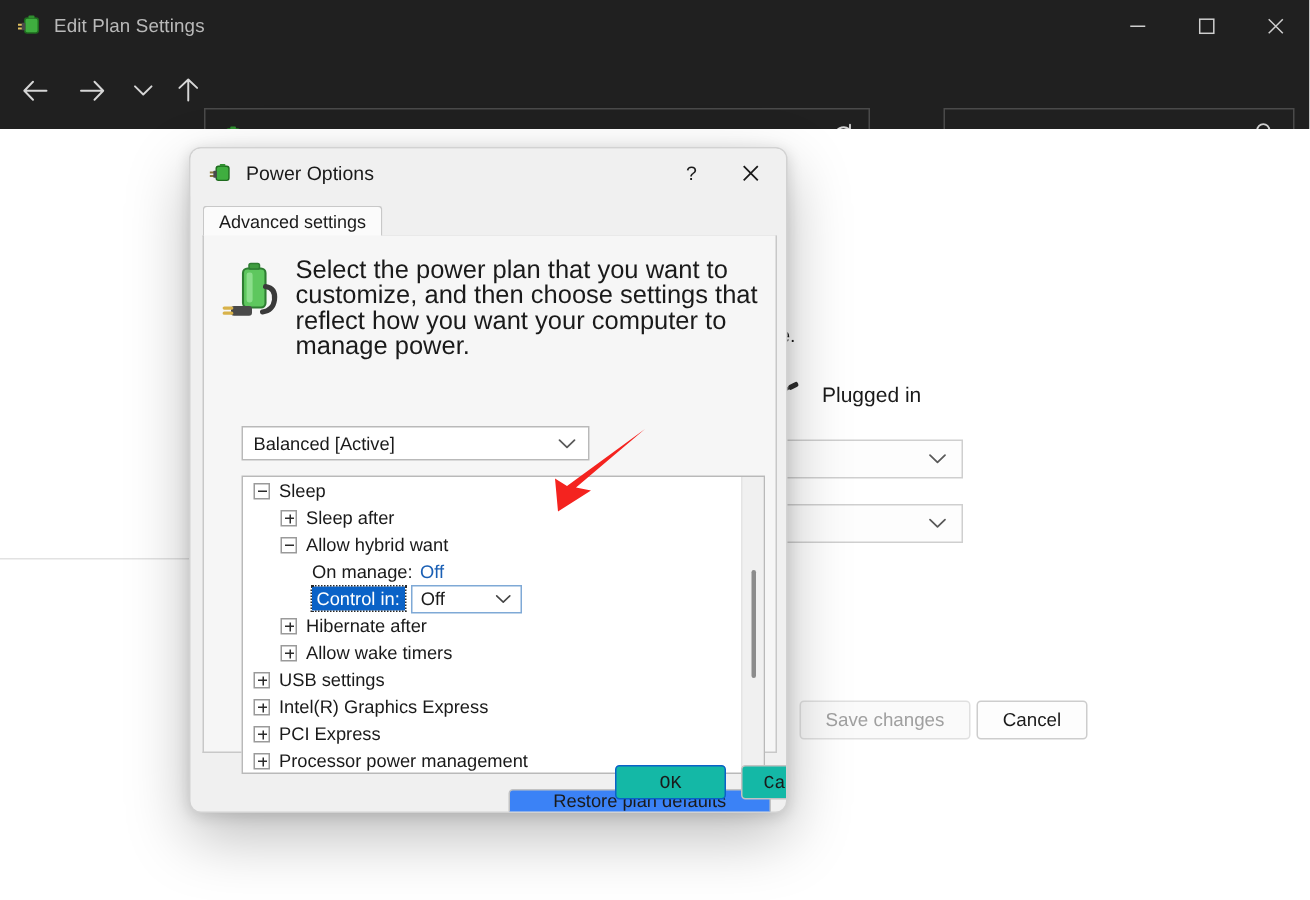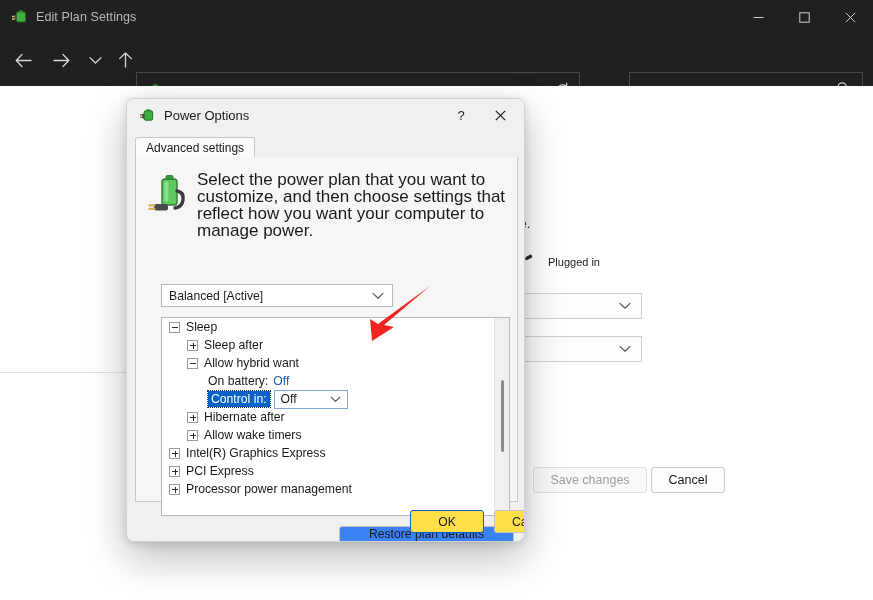--- a/index.html
+++ b/index.html
@@ -77,21 +77,21 @@
   .cp-page { position:absolute; left:0; top:86px; width:873px; height:514px; background:#ffffff; }
 
   .cp-text-frag {
     position:absolute; left:513px; top:130px;
     font-size:13px; color:#1a1a1a; white-space:nowrap;
   }
   .cp-pluggedin {
     position:absolute; left:513px; top:166px;
     display:flex; align-items:center; gap:9px;
   }
-  .cp-pluggedin .lbl { font-size:11px; color:#1a1a1a; white-space:nowrap;text-align:right; }
+  .cp-pluggedin .lbl { font-size:14px; color:#1a1a1a; white-space:nowrap;text-align:right; }
 
   .cp-combo {
     position:absolute; left:470px; width:172px; height:26px;
     border:1px solid #cfcfcf; background:#fdfdfd;
     display:flex; align-items:center;
     font-size:12.5px; color:#1a1a1a;
   }
   .cp-combo .val { margin-left:10px; white-space:nowrap; }
   .cp-combo .car { position:absolute; right:10px; color:#5a5a5a; }
   .cp-combo-1 { top:207px; }
@@ -227,23 +227,23 @@
   .restore-btn {
     position:absolute; left:203px; top:369px; width:175px; height:24px;
     border:1px solid #c2c2c2; border-radius:3px; background:#3b82f6;
     display:flex; align-items:flex-start; justify-content:center;
     font-size:12.2px; color:#1a1a1a;
   }
 
   
   .dbtn {
     position:absolute; top:411px; height:23px;
-    border:1px solid #c2c2c2; border-radius:3px; background:#fde047;
+    border:1px solid #c2c2c2; border-radius:3px; background:#14b8a6;
     display:flex; align-items:center; justify-content:center;
-    font-size:12.2px; color:#1a1a1a;
+    font-size:12.2px; color:#1a1a1a;font-family:Liberation Mono, monospace;
   }
   .dbtn.focus { border:1.5px solid #0a62c7; }
   .btn-ok { left:283px; width:74px; }
   .btn-cancel { left:367px; width:74px; }
 
   
   .arrow { position:absolute; left:350px; top:283px; width:84px; height:72px; }
 </style>
 </head>
 <body>
@@ -441,21 +441,21 @@
             </div>
             <div class="trow lvl1">
               <span class="tgl plus"></span>
               <span>Sleep after</span>
             </div>
             <div class="trow lvl1">
               <span class="tgl"></span>
               <span>Allow hybrid want</span>
             </div>
             <div class="trow lvl2">
-              <span class="kv-label">On battery:</span>
+              <span class="kv-label">On manage:</span>
               <span class="blue">Off</span>
             </div>
             <div class="trow lvl2">
               <span class="sel-label">Control in:</span>
               <span class="tree-combo">
                 <span class="val">Off</span>
                 <span class="car"><svg width="11" height="7" viewBox="0 0 12 8">
                     <path d="M1 1.4 L6 6.2 L11 1.4" fill="none" stroke="currentColor" stroke-width="1.2" stroke-linecap="round" stroke-linejoin="round"></path>
                   </svg></span>
               </span>
@@ -463,20 +463,24 @@
             <div class="trow lvl1">
               <span class="tgl plus"></span>
               <span>Hibernate after</span>
             </div>
             <div class="trow lvl1">
               <span class="tgl plus"></span>
               <span>Allow wake timers</span>
             </div>
             <div class="trow lvl0">
               <span class="tgl plus"></span>
+              <span>USB settings</span>
+            </div>
+            <div class="trow lvl0">
+              <span class="tgl plus"></span>
               <span>Intel(R) Graphics Express</span>
             </div>
             <div class="trow lvl0">
               <span class="tgl plus"></span>
               <span>PCI Express</span>
             </div>
             <div class="trow lvl0">
               <span class="tgl plus"></span>
               <span>Processor power management</span>
             </div>

